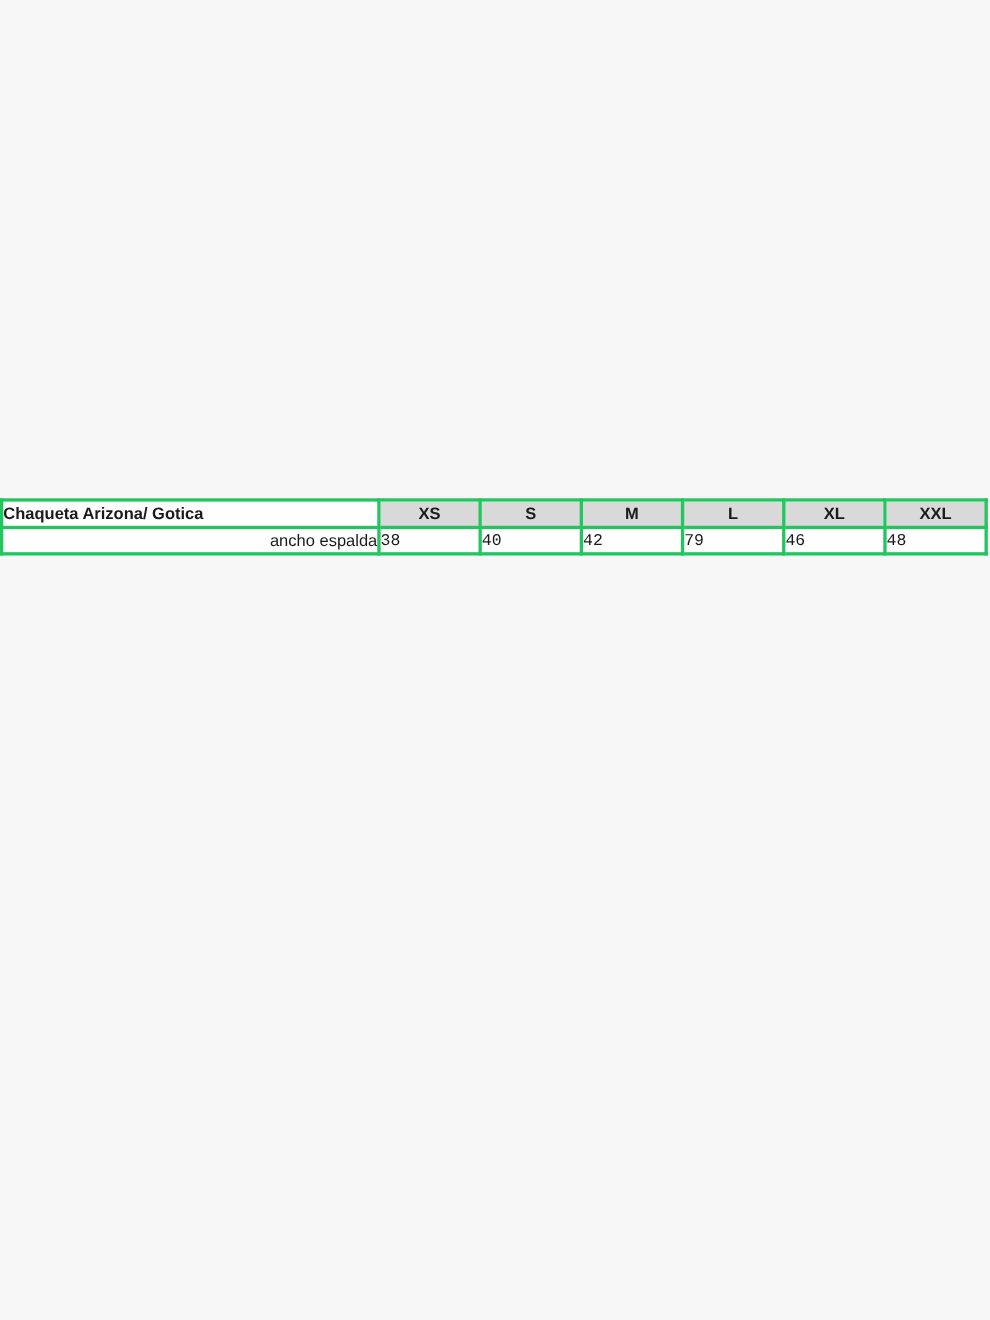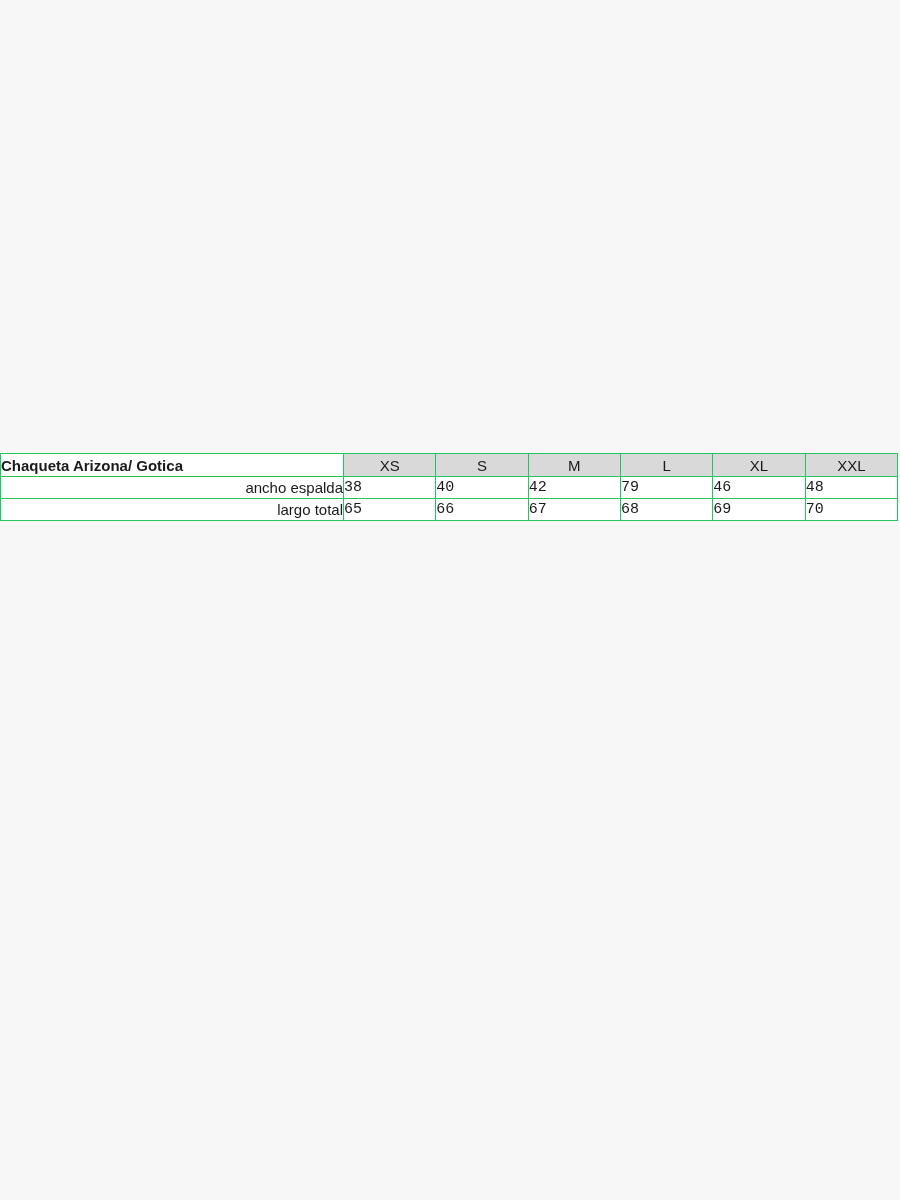--- a/index.html
+++ b/index.html
@@ -23,29 +23,29 @@
     top: 453px;
     left: 0;
     width: 898px;
     border-collapse: collapse;
     table-layout: fixed;
     font-size: 15px;
     color: #1a1a1a;
   }
   table.size-chart th,
   table.size-chart td {
-    border: 1px solid #22c55e;
+    border: 3px solid #22c55e;
     padding: 0;
     overflow: hidden;
     white-space: nowrap;
   }
   col.c-label { width: 343px; }
   th.size-head {
     background: #d9d9d9;
-    font-weight: normal;
+    font-weight: bold;
     text-align: center;
     height: 22px;
     vertical-align: middle;
   }
   th.label-head {
     background: #ffffff;
     font-weight: bold;
     text-align: left;
     padding-left: 5px;
     height: 22px;
@@ -94,25 +94,16 @@
     <tbody>
       <tr>
         <td class="label-cell">ancho espalda</td>
         <td class="value-cell">38</td>
         <td class="value-cell">40</td>
         <td class="value-cell">42</td>
         <td class="value-cell">79</td>
         <td class="value-cell">46</td>
         <td class="value-cell">48</td>
       </tr>
-      <tr>
-        <td class="label-cell">largo total</td>
-        <td class="value-cell">65</td>
-        <td class="value-cell">66</td>
-        <td class="value-cell">67</td>
-        <td class="value-cell">68</td>
-        <td class="value-cell">69</td>
-        <td class="value-cell">70</td>
-      </tr>
     </tbody>
   </table>
 
 </div>
 
 </body></html>

